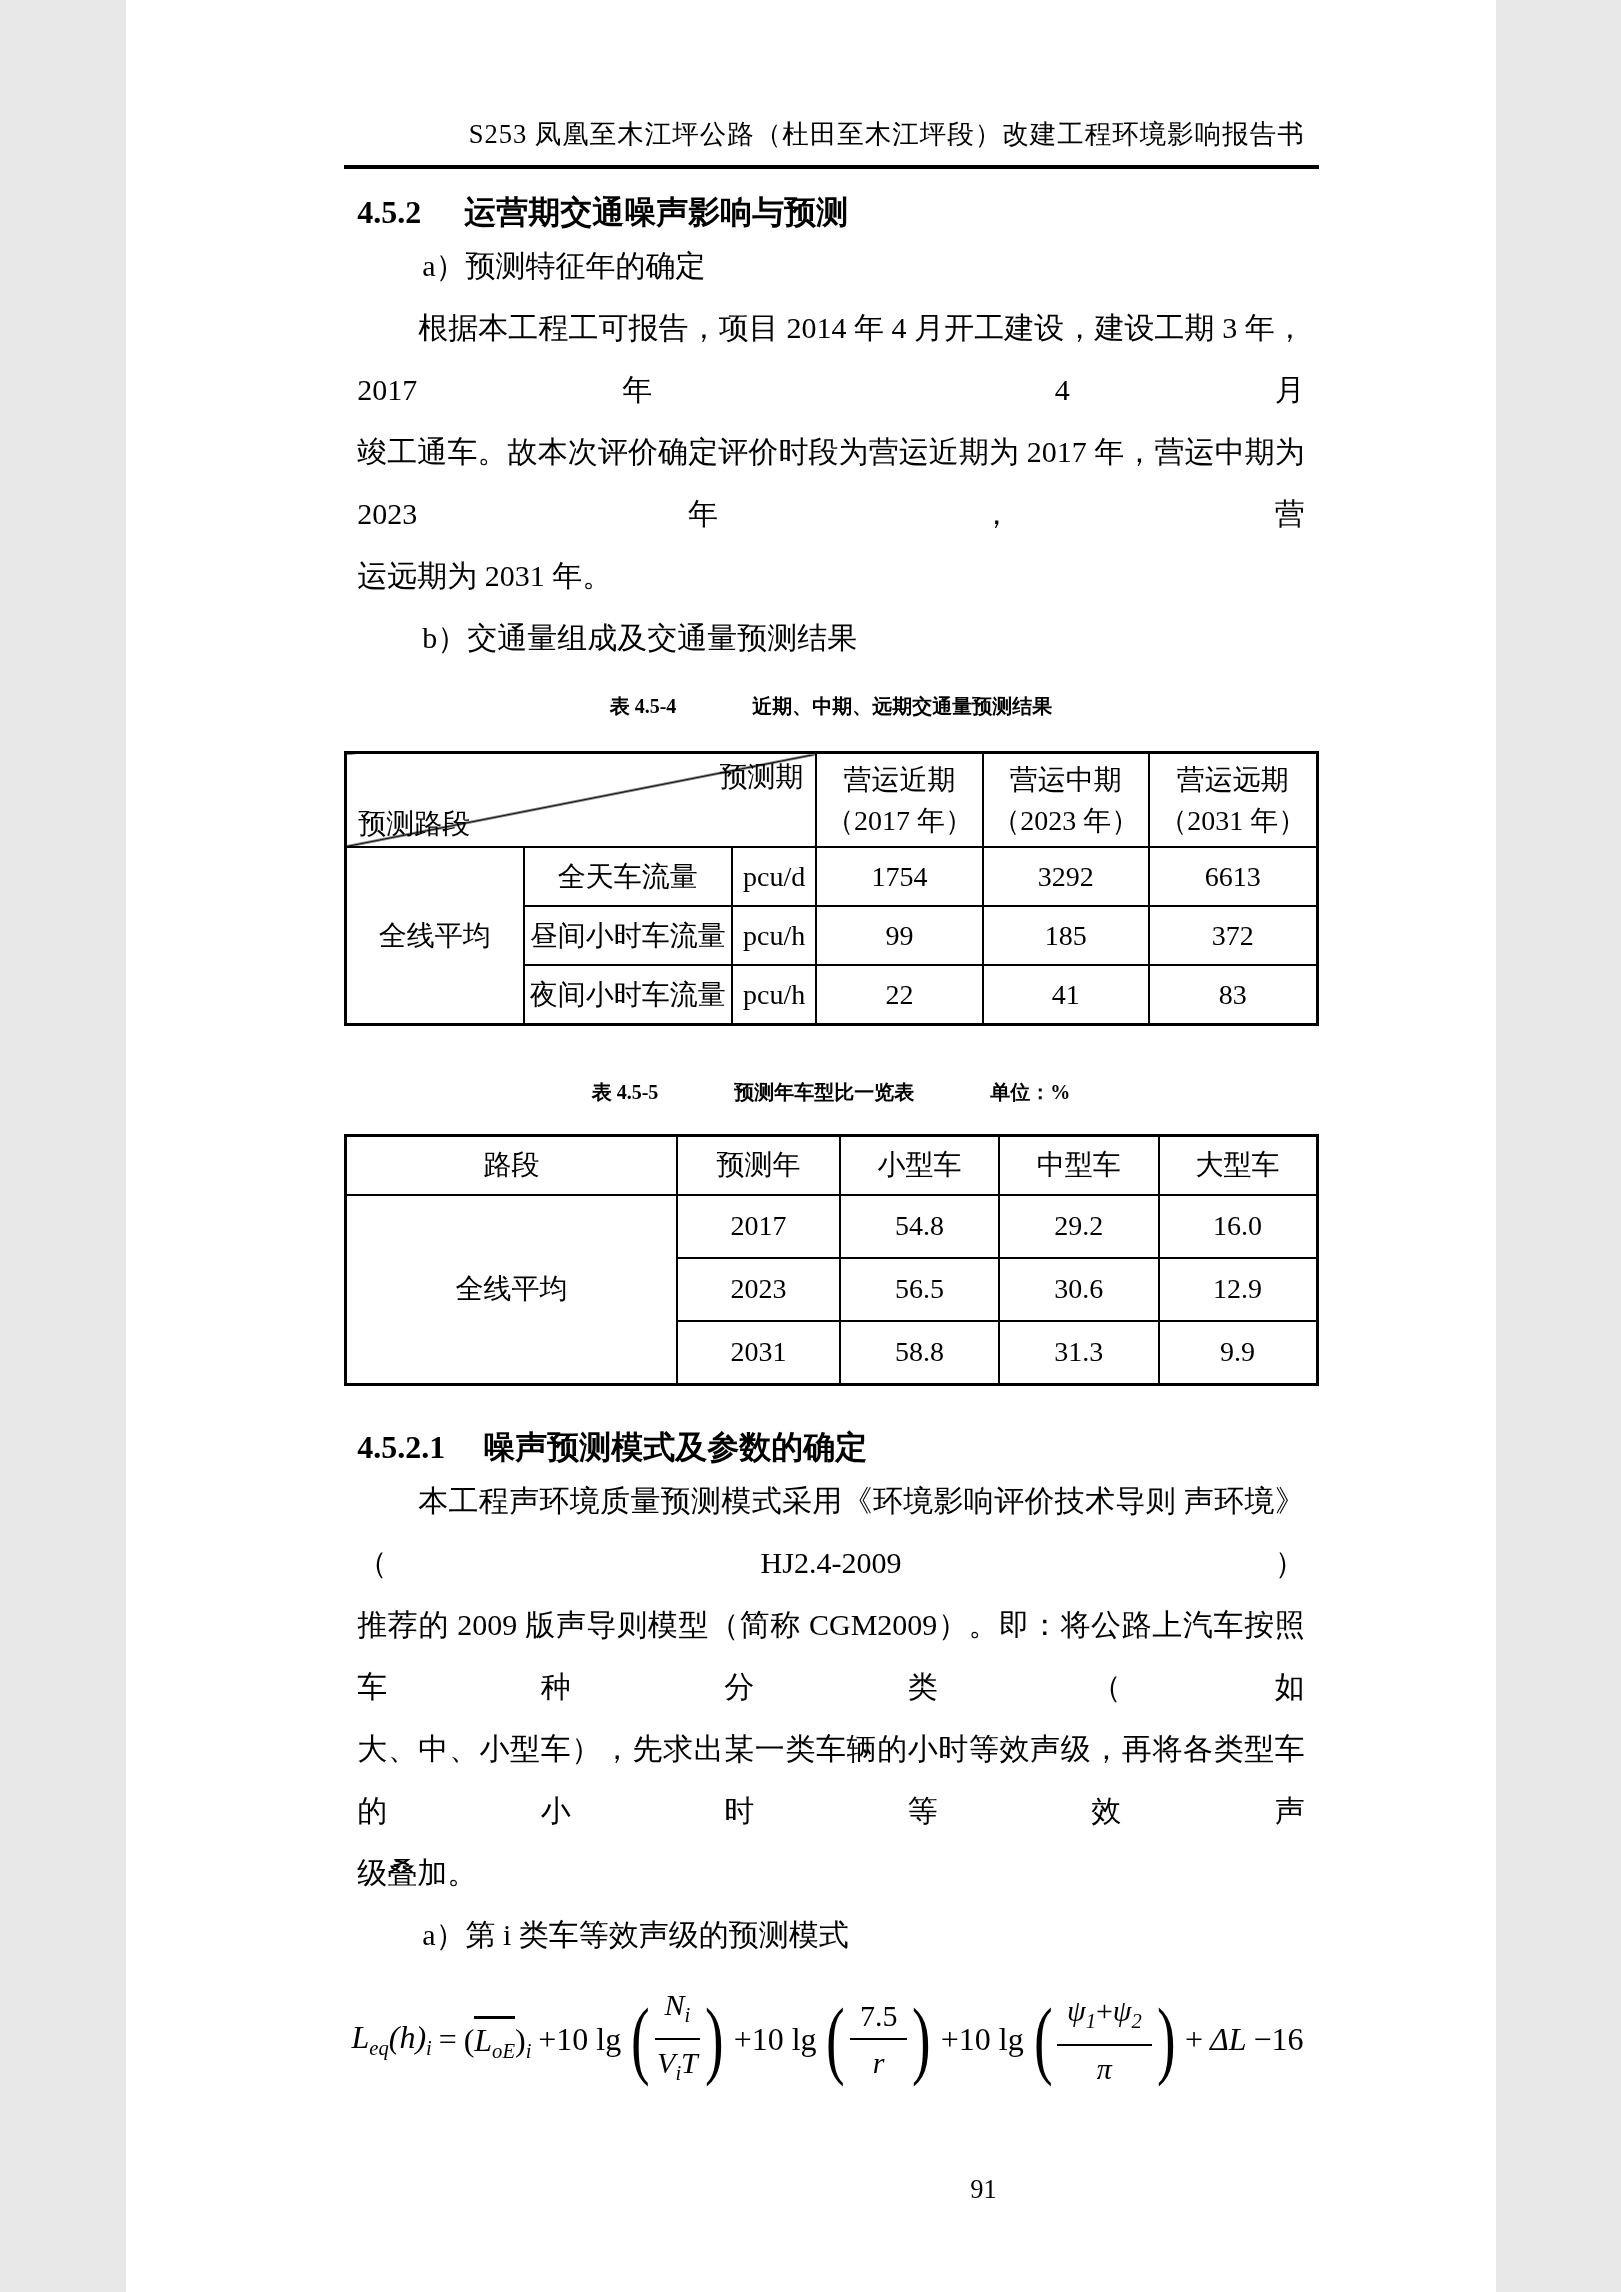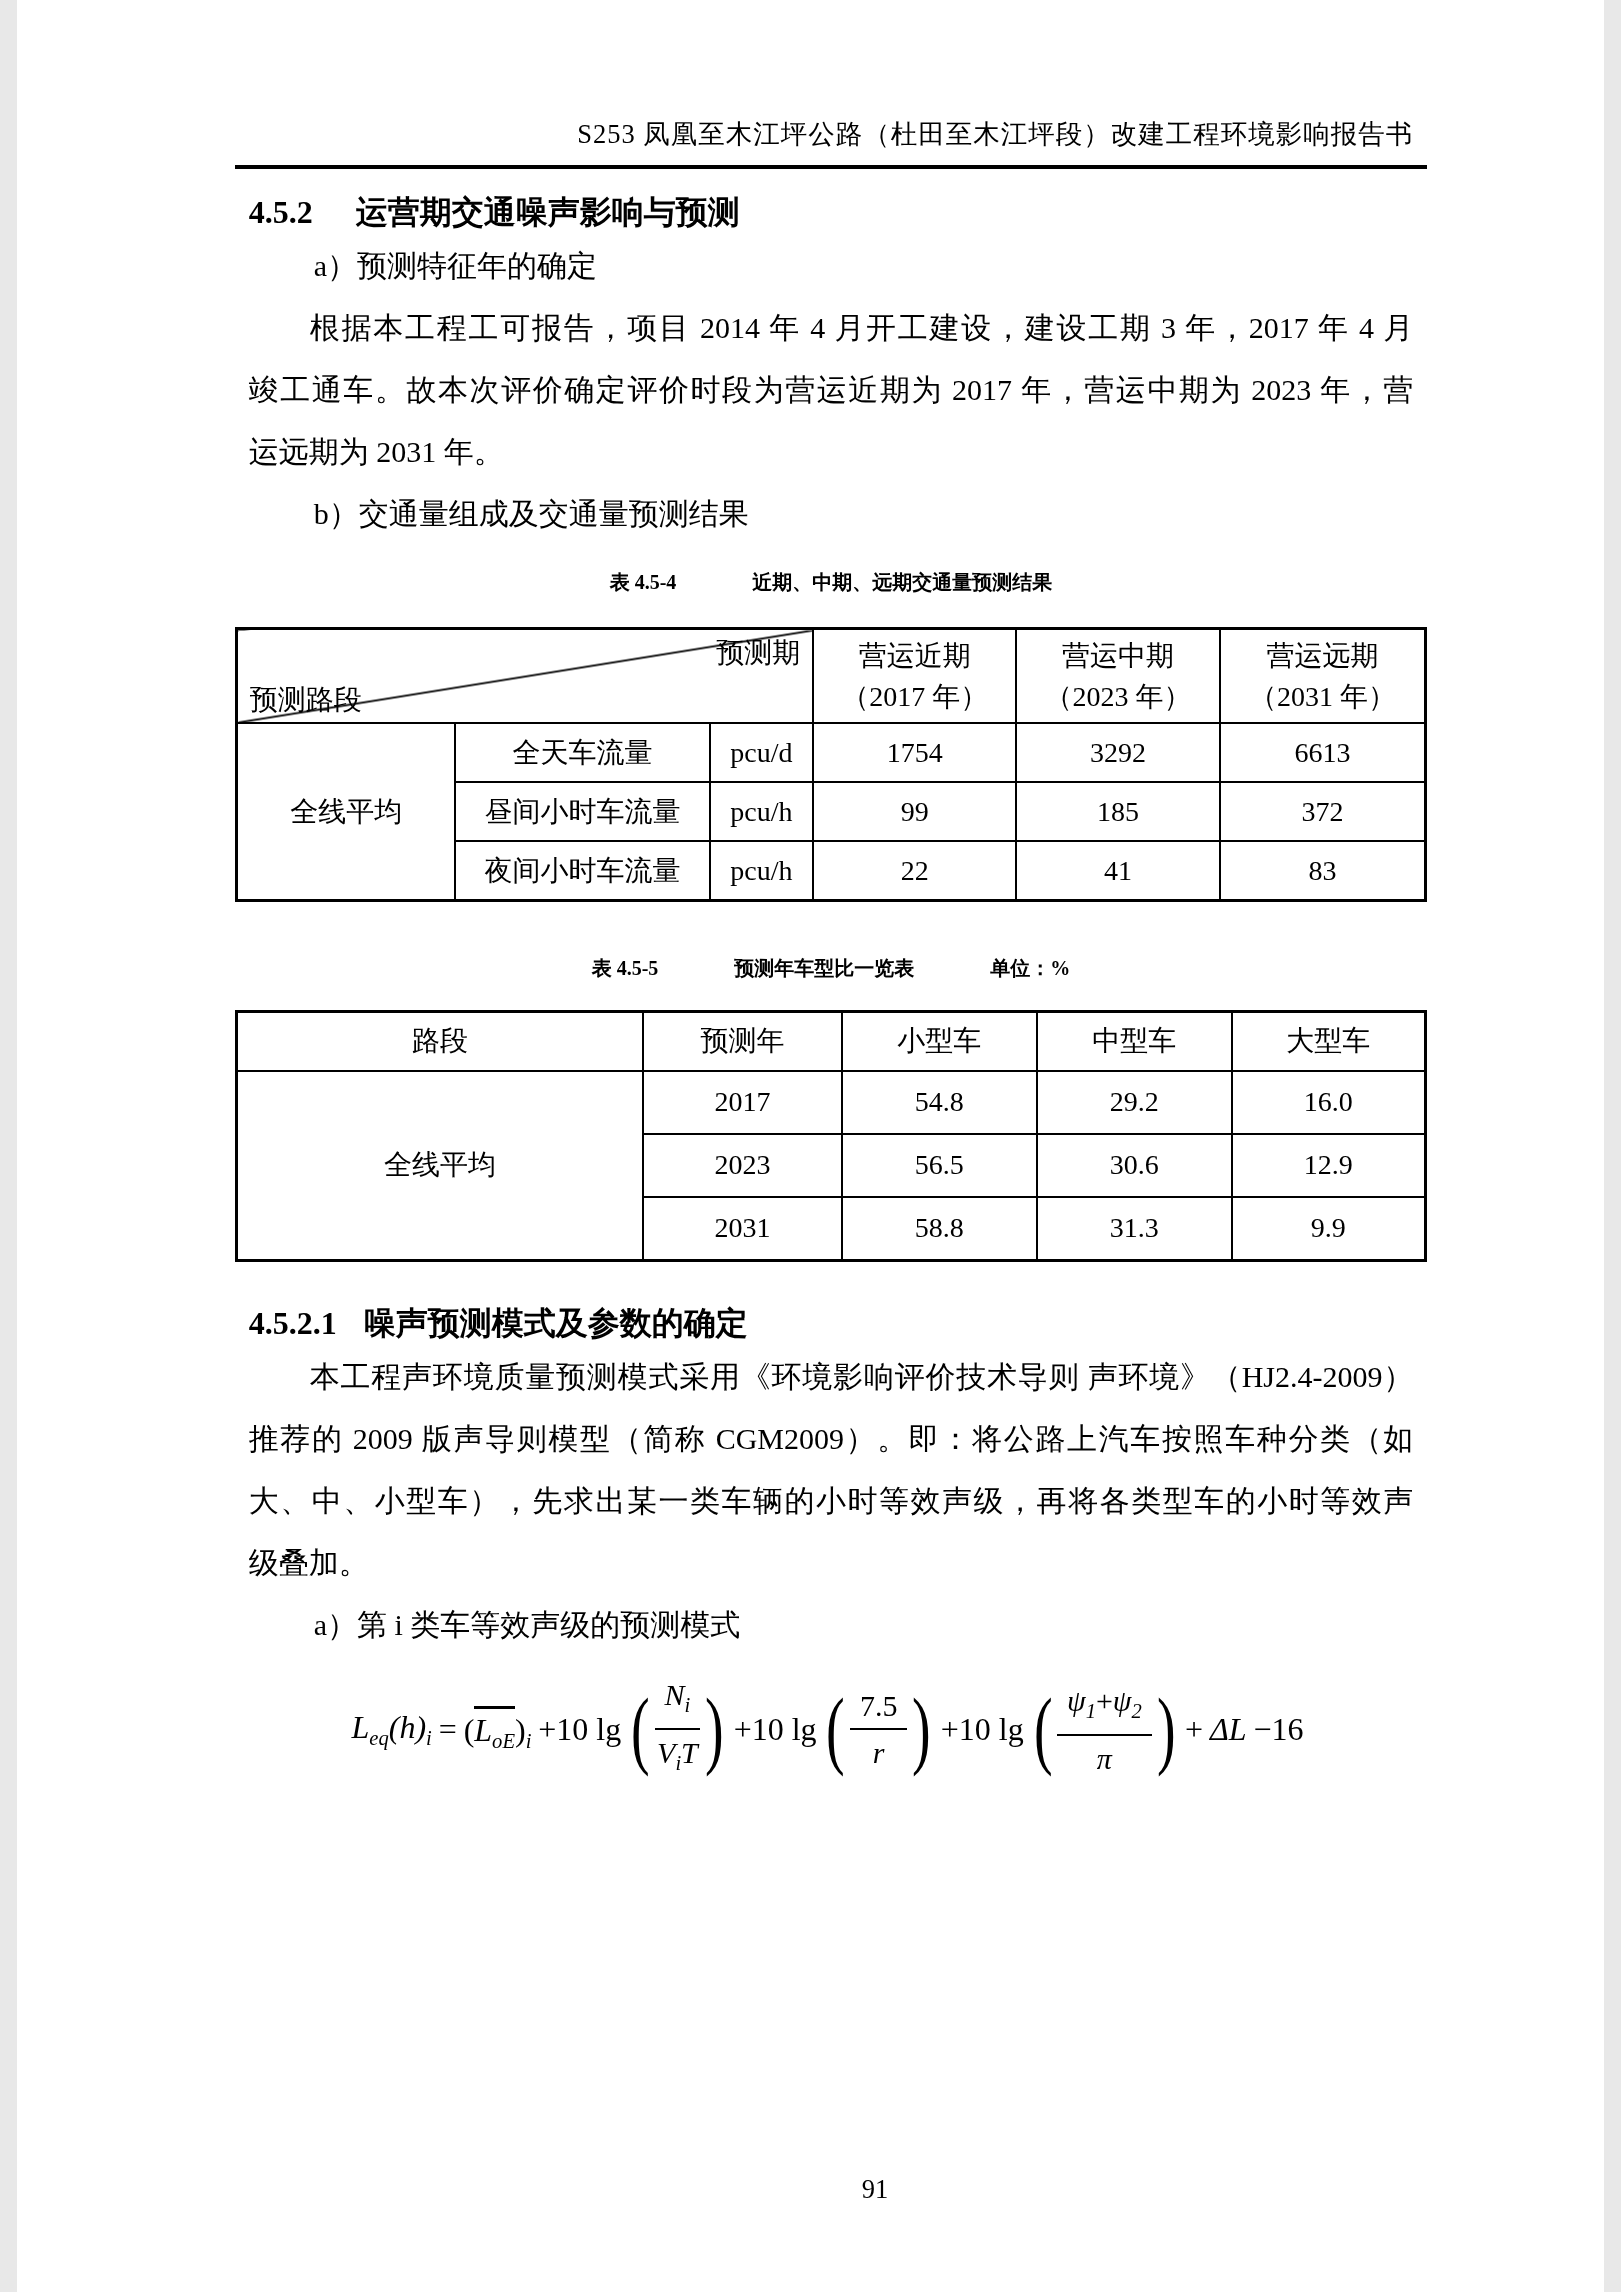--- a/index.html
+++ b/index.html
@@ -1,18 +1,18 @@
 <!DOCTYPE html>
 <html><head>
 <meta charset="utf-8">
 <style>
   html,body { margin:0; padding:0; background:#e8e8e8; }
   .page {
     position:relative;
-    width:1587px; height:2293px;
+    width:1370px; height:2293px;
     margin:0 auto;
     background:#ffffff;
     color:#000;
     font-family:"Liberation Serif","DejaVu Serif",serif;
     box-sizing:border-box;
     padding:118px 177px 0 218px;
     overflow:hidden;
   }
   
   .doc-header {
@@ -25,21 +25,21 @@
   }
   
   .sec-heading {
     display:flex; align-items:center;
     font-weight:bold;
     font-size:32px;
     margin:21.6px 13.7px 0 13.7px;
     line-height:45px;
   }
   .sec-heading .sec-num { margin-right:43px; }
-  .sec-heading.tight .sec-num { margin-right:27px; }
+  .sec-heading.tight .sec-num { margin-right:38px; }
   .sub-heading {
     font-size:30px;
     line-height:62px;
     padding-left:65px;
     margin:0 13.7px;
   }
   
   .para { margin:0 13.7px; }
   .para .line {
     font-size:30px;

